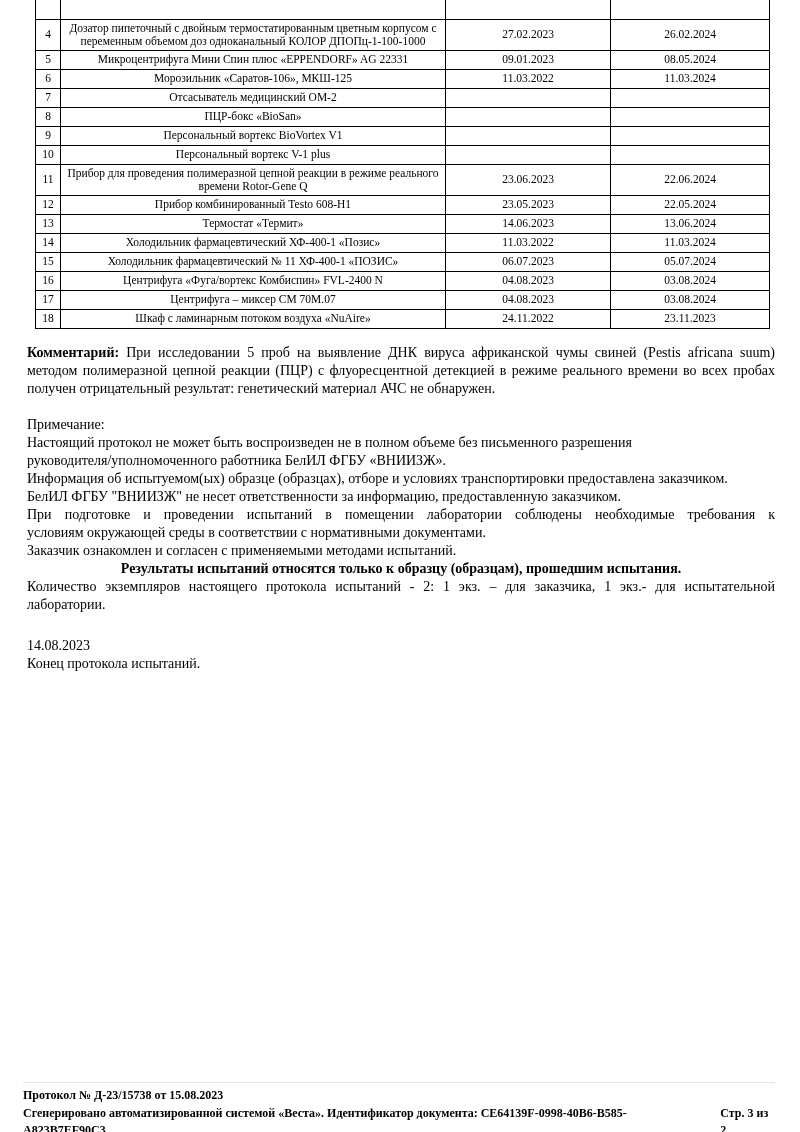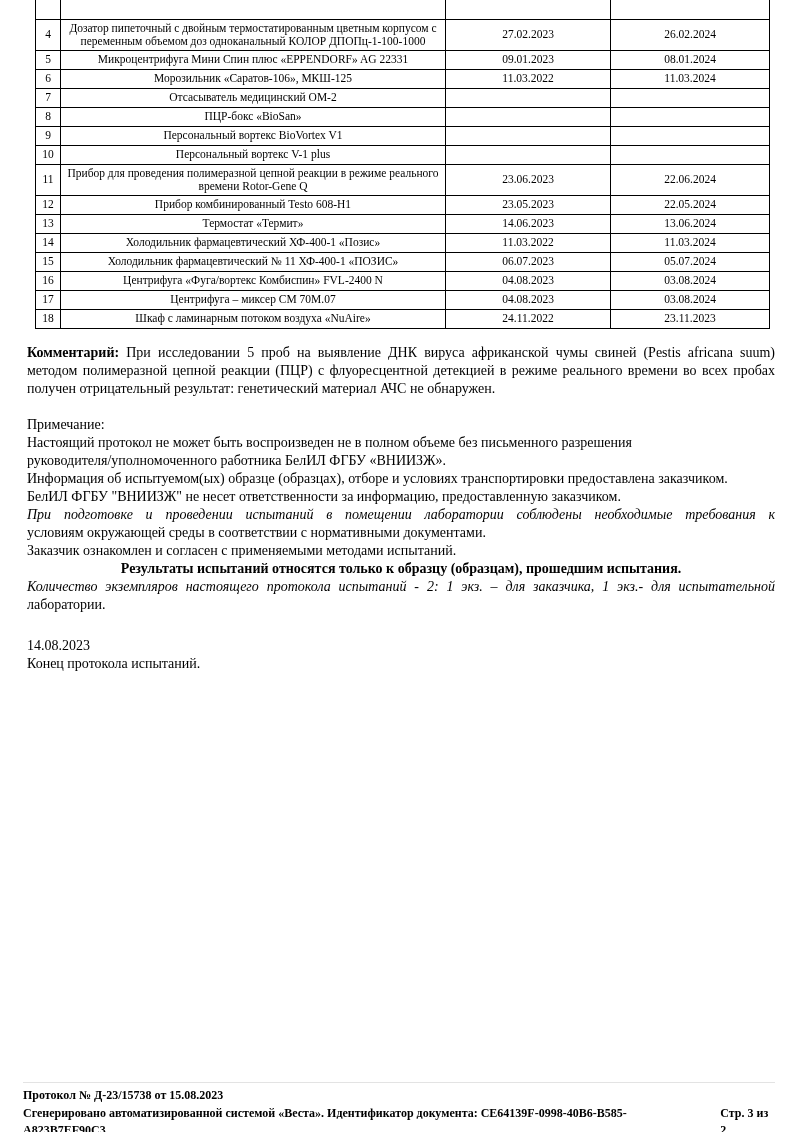--- a/index.html
+++ b/index.html
@@ -37,21 +37,21 @@
 
   
   .body-text {
     margin: 15px 25px 0 27px;
     font-size: 14px;
     line-height: 18px;
   }
   .comment-para { text-align: justify; margin: 0 0 18px 0; }
   .b { font-weight: bold; }
   .note-line { text-align: left; white-space: normal; }
-  .note-line.stretch { text-align: justify; text-align-last: justify; font-style: italic; }
+  .note-line.stretch { text-align: justify; text-align-last: justify; }
   .note-line.bold { font-weight: bold; text-align: center; }
 
   .signoff-row {
     display: flex;
     justify-content: space-between;
     margin-top: 23px;
   }
   .end-line { margin-top: 0px; }
 
   
@@ -92,21 +92,21 @@
       <td class="c-num">4</td>
       <td class="c-name">Дозатор пипеточный с двойным термостатированным цветным корпусом с переменным объемом доз одноканальный КОЛОР ДПОПц-1-100-1000</td>
       <td class="c-date">27.02.2023</td>
       <td class="c-date">26.02.2024</td>
     </tr>
 
     <tr>
       <td class="c-num">5</td>
       <td class="c-name">Микроцентрифуга Мини Спин плюс «EPPENDORF» AG 22331</td>
       <td class="c-date">09.01.2023</td>
-      <td class="c-date">08.01.2024</td>
+      <td class="c-date">08.05.2024</td>
     </tr>
 
     <tr>
       <td class="c-num">6</td>
       <td class="c-name">Морозильник «Саратов-106», МКШ-125</td>
       <td class="c-date">11.03.2022</td>
       <td class="c-date">11.03.2024</td>
     </tr>
 
     <tr>

